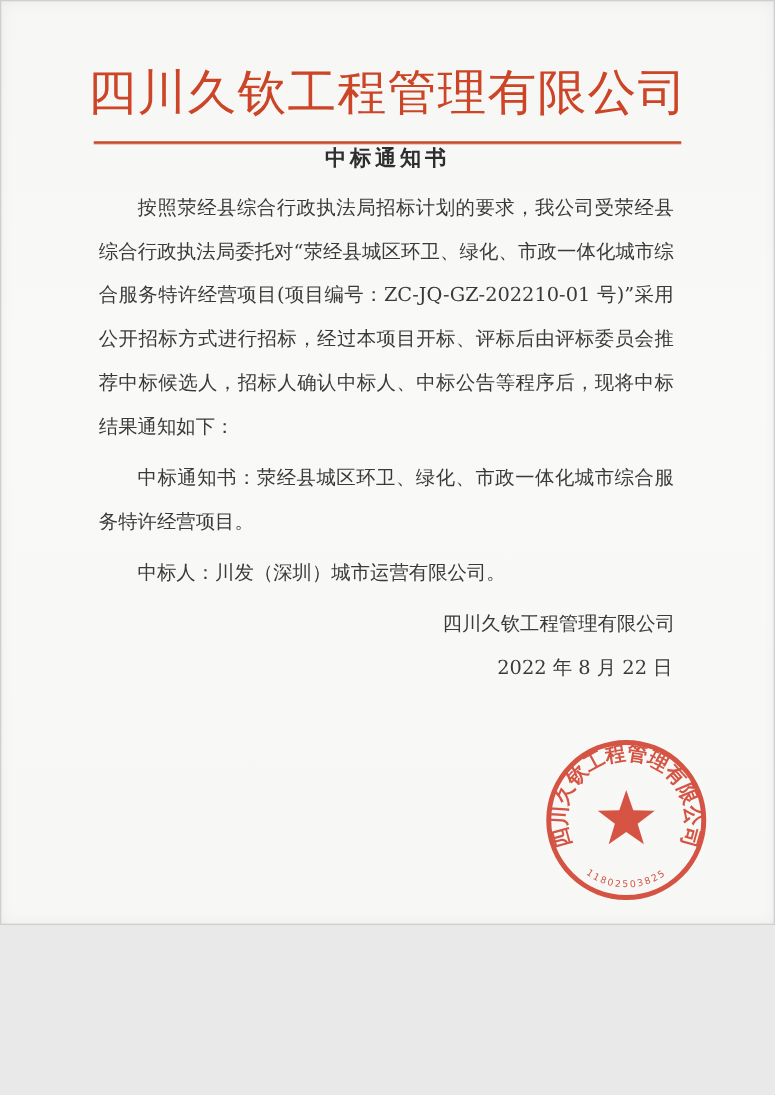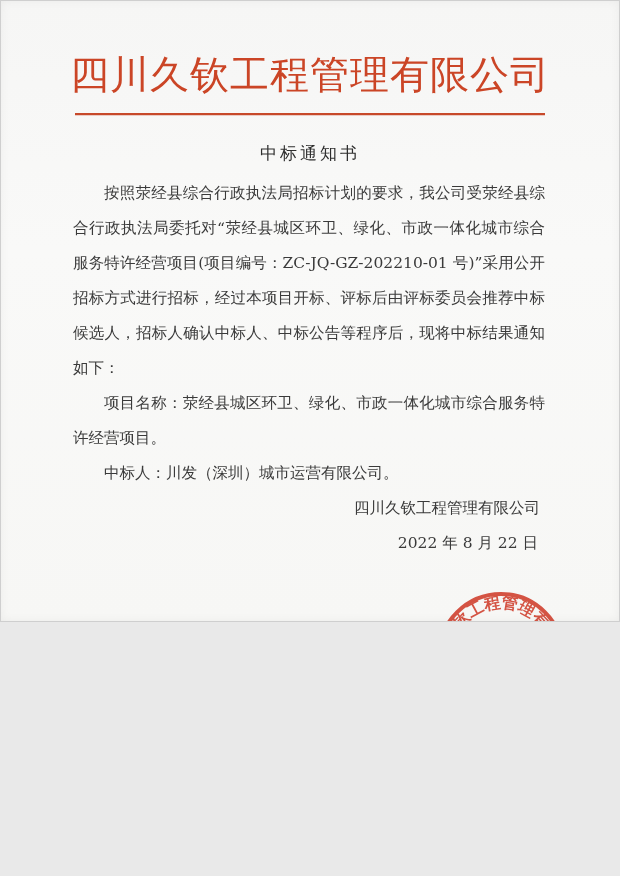--- a/index.html
+++ b/index.html
@@ -1,21 +1,21 @@
 <!DOCTYPE html>
 <html><head>
 <meta charset="utf-8">
 <style>
   html, body { margin: 0; padding: 0; background: #e9e9e9; }
   * { box-sizing: border-box; }
 
   .page {
     position: relative;
     width: 620px;
-    height: 622px;
+    height: 740px;
     margin: 0 auto;
     background: linear-gradient(180deg, #f6f6f5 0%, #f9f9f8 40%, #f7f7f5 100%);
     border: 1px solid #cfcfcf;
     box-shadow: inset 0 0 10px rgba(0,0,0,0.05);
     overflow: hidden;
     font-family: "DejaVu Serif", "Liberation Serif", serif;
     color: #383838;
   }
 
   .letterhead {
@@ -32,37 +32,36 @@
   }
   .red-rule {
     width: 470px;
     height: 2px;
     margin: 13px auto 0 auto;
     background: #c7492a;
     box-shadow: 0 1px 0 rgba(199,73,42,0.25);
   }
 
   .doc-title {
-    margin-top: 27px;
     text-align: center;
     font-size: 17px;
     letter-spacing: 3px;
     color: #2e2e2e;
-    font-weight: 400;
+    font-weight: 700;
   }
 
   .body-text {
     margin: 11px 74px 0 72px;
     font-size: 15.5px;
     line-height: 35px;
     text-align: justify;
     color: #3a3a3a;
   }
   .body-text p {
-    margin: 0;
+    margin: 6px;
     text-indent: 2em;
   }
 
   .signoff {
     text-align: right;
     padding-right: 5px;
     line-height: 35px;
     font-size: 15.5px;
     color: #3a3a3a;
   }
@@ -86,21 +85,21 @@
 
   <div class="letterhead">
     <div class="company-title">四川久钦工程管理有限公司</div>
     <div class="red-rule"></div>
   </div>
 
   <div class="doc-title">中标通知书</div>
 
   <div class="body-text">
     <p>按照荥经县综合行政执法局招标计划的要求，我公司受荥经县综合行政执法局委托对“荥经县城区环卫、绿化、市政一体化城市综合服务特许经营项目(项目编号：ZC-JQ-GZ-202210-01 号)”采用公开招标方式进行招标，经过本项目开标、评标后由评标委员会推荐中标候选人，招标人确认中标人、中标公告等程序后，现将中标结果通知如下：</p>
-    <p>项目名称：荥经县城区环卫、绿化、市政一体化城市综合服务特许经营项目。</p>
+    <p>中标通知书：荥经县城区环卫、绿化、市政一体化城市综合服务特许经营项目。</p>
     <p>中标人：川发（深圳）城市运营有限公司。</p>
 
     <div class="signoff">
       <div>四川久钦工程管理有限公司</div>
       <div class="date-line">2022 年 8 月 22 日</div>
     </div>
   </div>
 
   <svg class="stamp" viewBox="0 0 160 160" xmlns="http://www.w3.org/2000/svg" aria-hidden="true">
     <defs>

